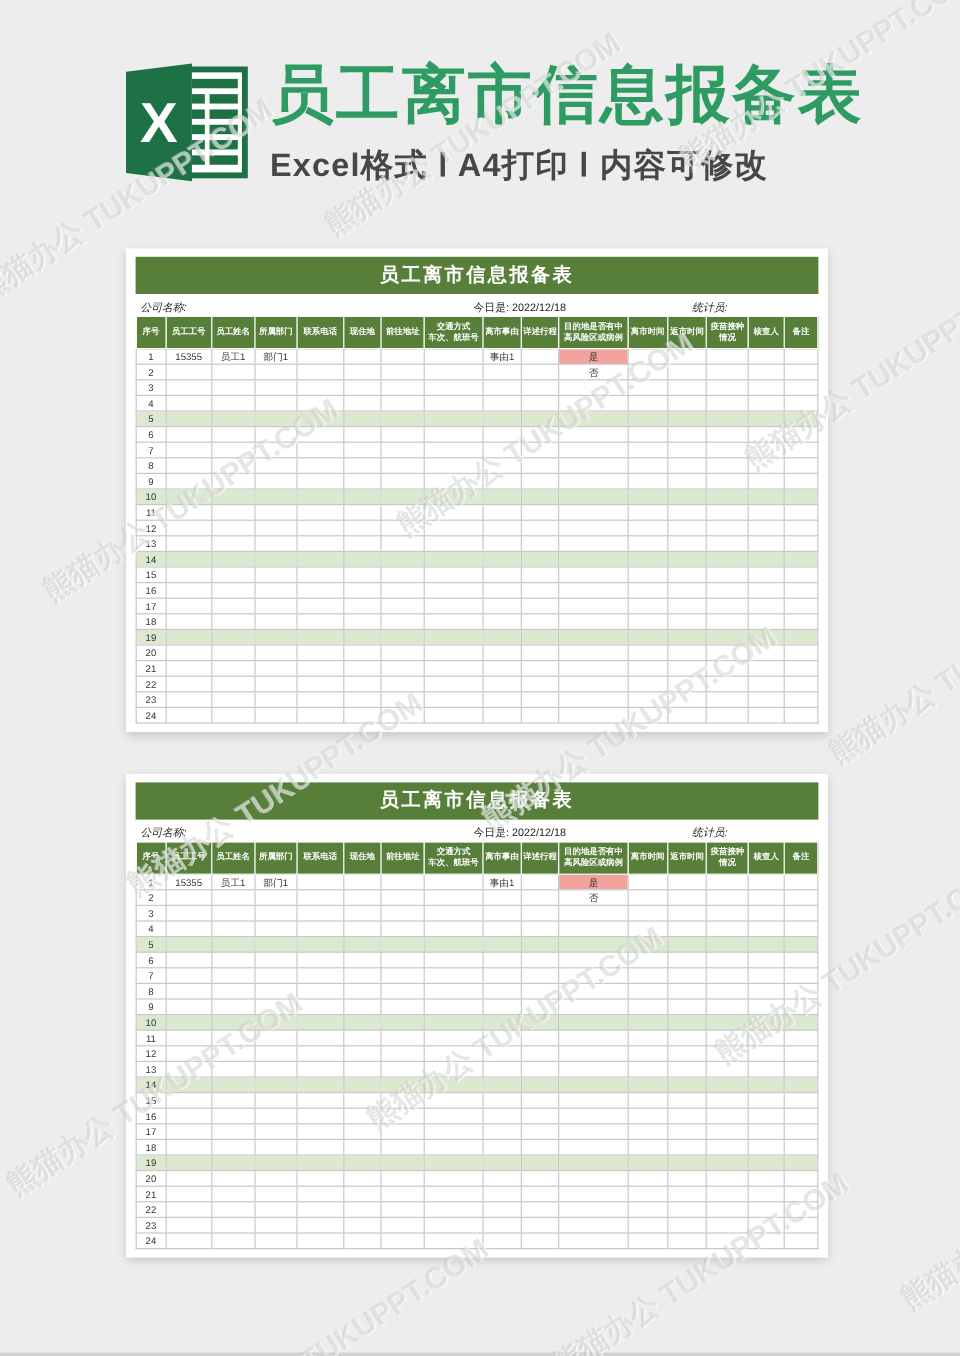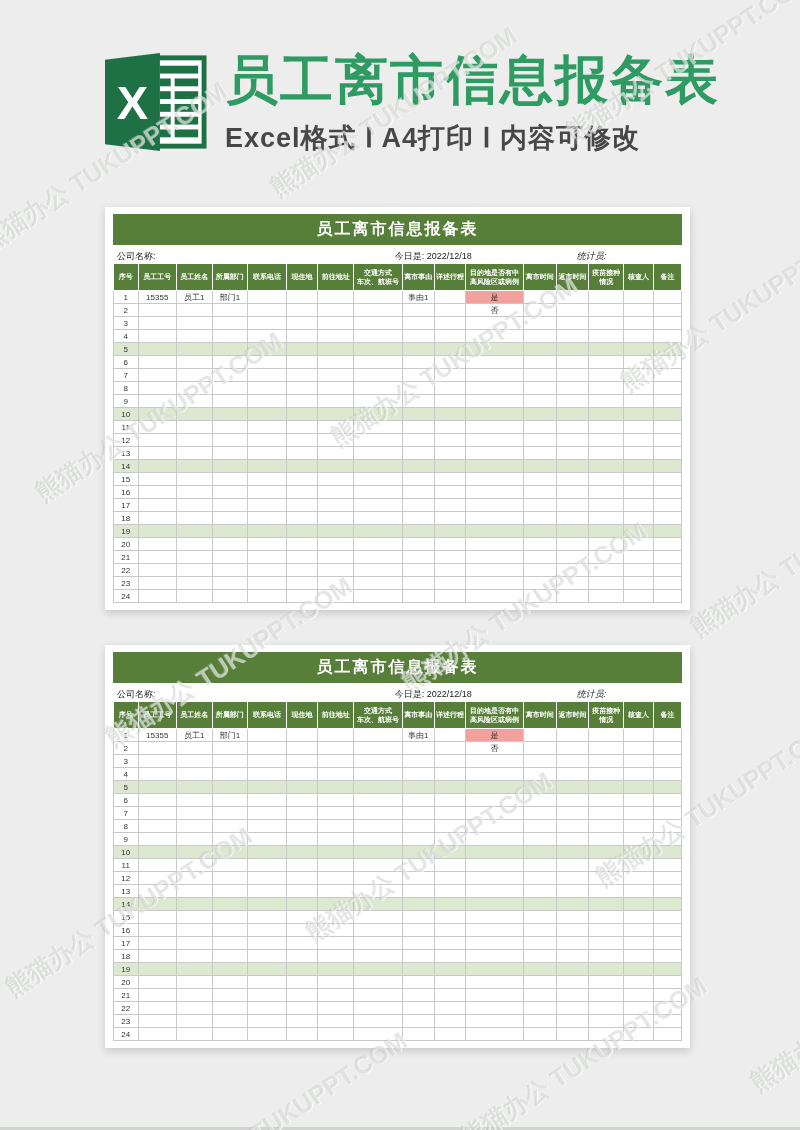--- a/index.html
+++ b/index.html
@@ -24,21 +24,21 @@
   .banner-subtitle{font-size:27px;font-weight:bold;color:var(--subtitle-gray);letter-spacing:1px;margin-top:12px;white-space:nowrap;}
 
   
   .panel{position:absolute;left:105px;width:585px;background:#fff;box-sizing:border-box;
          padding:7px 8px 7px 8px;box-shadow:0 3px 8px rgba(0,0,0,0.16);}
   .panel-1{top:207px;}
   .panel-2{top:645px;}
   .sheet-title{height:31px;background:var(--header-green);color:#fff;font-size:16px;font-weight:bold;
                letter-spacing:2px;display:flex;align-items:center;justify-content:center;}
   .meta-row{position:relative;height:16px;margin-top:2px;font-size:9px;color:#222;}
-  .meta-company{position:absolute;left:4px;top:3px;}
+  .meta-company{position:absolute;left:4px;top:3px;font-style:italic;}
   .meta-date{position:absolute;left:49.5%;top:3px;white-space:nowrap;}
   .meta-stat{position:absolute;left:81.5%;top:3px;font-style:italic;}
 
   table.grid{width:100%;border-collapse:collapse;table-layout:fixed;}
   table.grid th{background:var(--header-green);color:#fff;font-size:7px;font-weight:bold;
                 border:1px solid #fff;padding:2px 0;line-height:1.3;white-space:pre-line;
                 text-align:center;vertical-align:middle;height:22px;}
   table.grid td{border:1px solid var(--grid);height:12px;font-size:8px;color:#333;
                 text-align:center;vertical-align:middle;padding:0;overflow:hidden;white-space:nowrap;}
   tr.stripe td{background:var(--stripe-green);}

